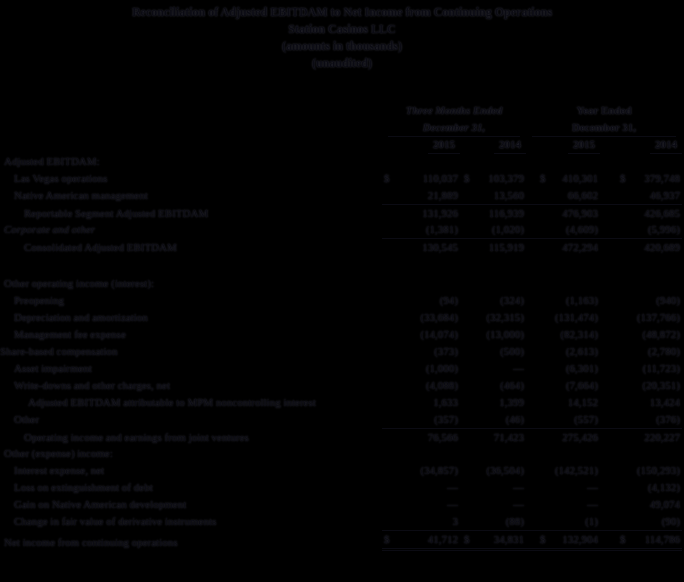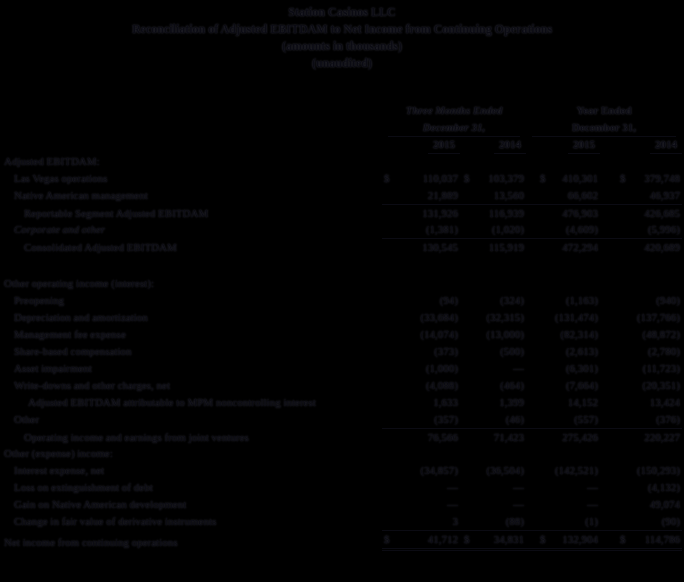--- a/index.html
+++ b/index.html
@@ -30,22 +30,22 @@
   .c3 .ds{padding-left:14px;}
   .c4 .ds{padding-left:20px;}
   .cell.top{border-top:1px solid #0b0b13;}
   .cell.dbl{border-bottom:3px double #0b0b13;}
   .section-lbl{font-weight:normal;}
 </style>
 </head>
 <body>
 
 <div class="title-block">
+  <div>Reconciliation of Adjusted EBITDAM to Net Income from Continuing Operations</div>
   <div>Station Casinos LLC</div>
-  <div>Reconciliation of Adjusted EBITDAM to Net Income from Continuing Operations</div>
   <div>(amounts in thousands)</div>
   <div>(unaudited)</div>
 </div>
 
 <div class="table-wrap">
   <div class="grid-row hdr">
     <div></div>
     <div class="grp-q">Three Months Ended</div>
     <div class="grp-y">Year Ended</div>
   </div>
@@ -125,21 +125,21 @@
           <span class="val">116,939</span>
         </div>
         <div class="cell c3 top">
           <span class="val">476,903</span>
         </div>
         <div class="cell c4 top">
           <span class="val">426,685</span>
         </div>
       </div>
       <div class="grid-row">
-        <div class="lbl" style="padding-left: 14px; font-style: italic;">Corporate and other</div>
+        <div class="lbl" style="padding-left: 4px; font-style: italic;">Corporate and other</div>
         <div class="cell c1">
           <span class="val">(1,381)</span>
         </div>
         <div class="cell c2">
           <span class="val">(1,020)</span>
         </div>
         <div class="cell c3">
           <span class="val">(4,609)</span>
         </div>
         <div class="cell c4">
@@ -230,21 +230,21 @@
           <span class="val">(13,000)</span>
         </div>
         <div class="cell c3">
           <span class="val">(82,314)</span>
         </div>
         <div class="cell c4">
           <span class="val">(48,872)</span>
         </div>
       </div>
       <div class="grid-row">
-        <div class="lbl" style="padding-left: 14px;">Share-based compensation</div>
+        <div class="lbl" style="">Share-based compensation</div>
         <div class="cell c1">
           <span class="val">(373)</span>
         </div>
         <div class="cell c2">
           <span class="val">(500)</span>
         </div>
         <div class="cell c3">
           <span class="val">(2,613)</span>
         </div>
         <div class="cell c4">

